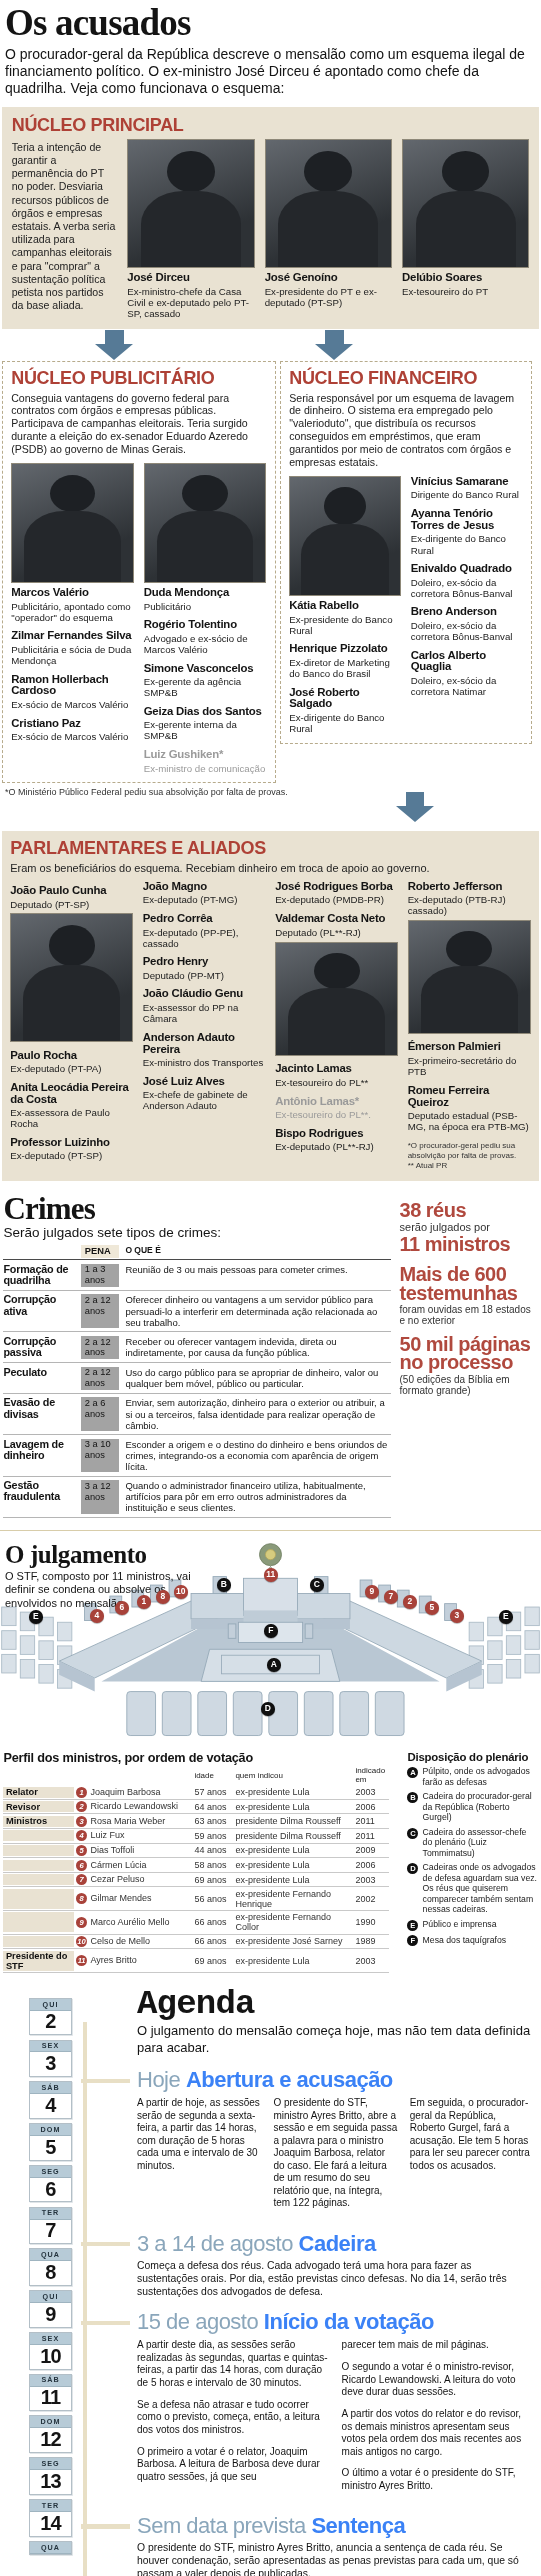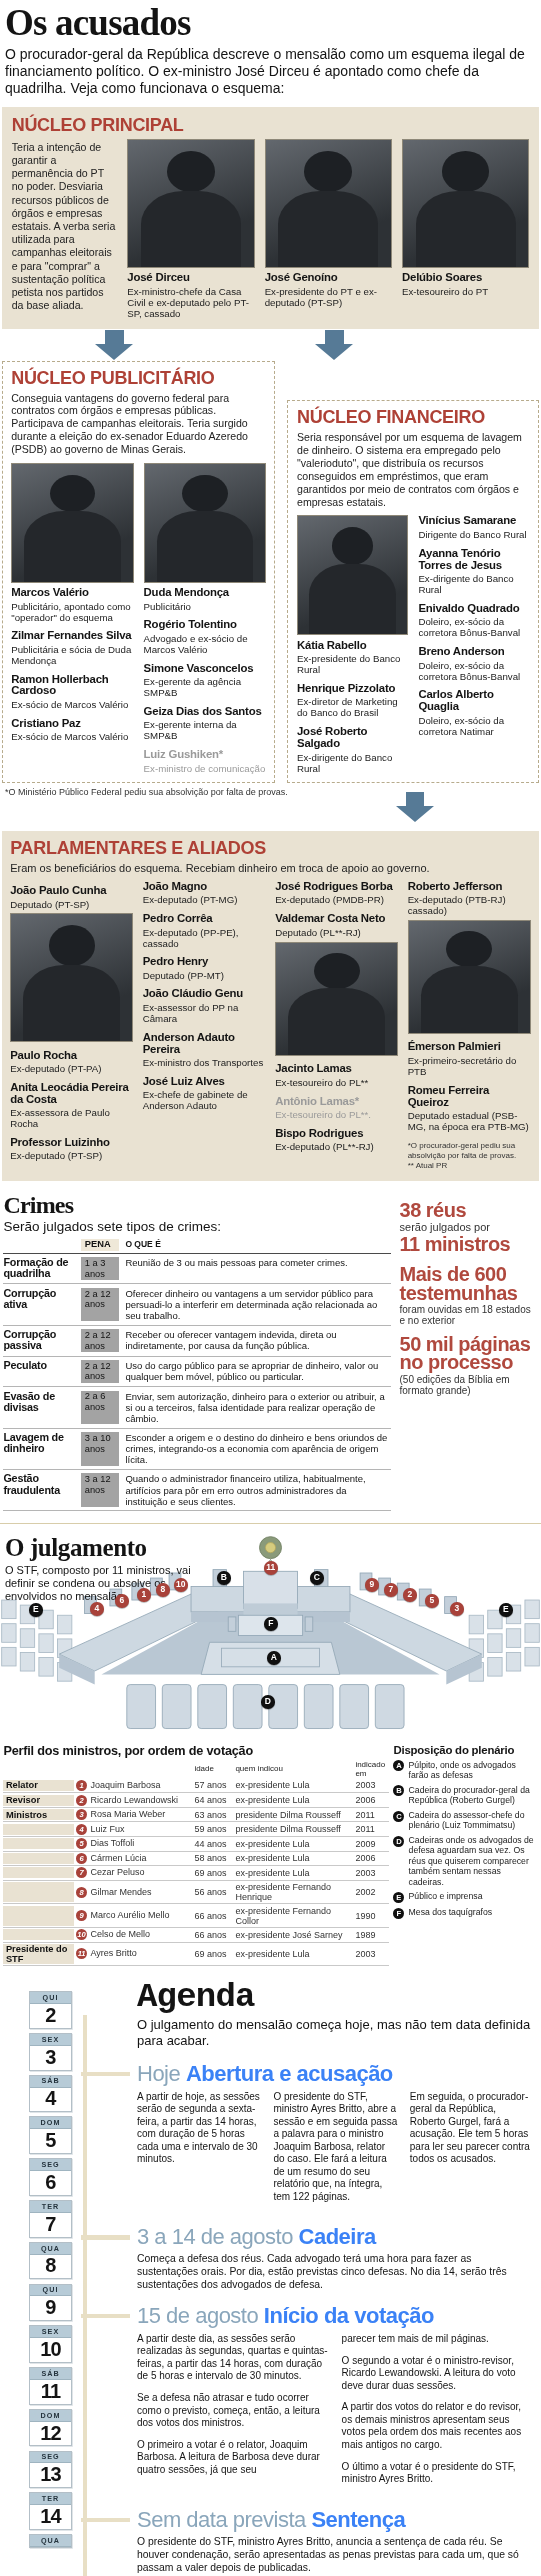--- a/index.html
+++ b/index.html
@@ -24,42 +24,42 @@
   .person{margin-top:7.6px}
   .person .p-name{margin-top:0}
   .gray .p-name,.gray .p-role{color:#9a9a9a}
 
   
   .arrow{width:39px;height:30px;position:relative;display:inline-block}
   .arrow::before{content:"";position:absolute;left:10px;top:0;width:18.6px;height:14.4px;background:#567a96}
   .arrow::after{content:"";position:absolute;left:0;top:14.4px;border-left:19.5px solid transparent;border-right:19.5px solid transparent;border-top:16px solid #567a96}
   .arrow-row{height:32px;position:relative}
 
-  .two{display:flex;gap:12px;margin:0 1.7px;align-items:flex-end}
+  .two{display:flex;gap:4px;margin:0 1.7px;align-items:flex-start}
   .dashed{box-sizing:border-box;border:1.7px dashed #b4a playing88;border:1.7px dashed #b7ab8c;background:#fff;padding:6.8px 8.5px 8.5px}
   .pub{width:274px}
   .fin{width:252px}
   .box-desc{font-size:10.6px;line-height:1.22;margin:0 0 6.8px;color:#222}
   .cols2{display:flex;gap:10px}
   .colf{flex:1;min-width:0}
 
   .footrow{position:relative;height:44px;margin:3.4px 1.7px 0}
   .footnote{font-size:9px;color:#333;margin:1.7px 0 0 3.4px;max-width:355px}
 
   
   .parl{box-sizing:border-box;margin:0 1.7px;padding:8.5px 8.5px 10px}
   .parl-sub{font-size:11px;margin:0 0 6.8px;color:#222}
   .parl-cols{display:flex;gap:9.3px}
   .pcol{flex:1;min-width:0}
   .pfoot{font-size:8px;color:#333;line-height:1.25;margin-top:8.5px}
 
   
   .crimes{display:flex;margin:13.5px 3.4px 0;gap:8.5px}
   .crimes-left{width:393px}
-  h2.crimes-t{font-family:"Liberation Serif",serif;font-size:24px;margin:0 0 1.7px;line-height:.95;letter-spacing:-0.8px}
+  h2.crimes-t{font-family:"Liberation Serif",serif;font-size:31px;margin:0 0 1.7px;line-height:.95;letter-spacing:-0.8px}
   .crimes-sub{font-size:13.5px;margin:0 0 5px}
   .chead{display:grid;grid-template-columns:78px 44px 1fr;font-size:8.5px;font-weight:700;border-bottom:1.7px solid #4a4a4a;padding-bottom:1.7px}
   .crow{display:grid;grid-template-columns:78px 44px 1fr;border-bottom:0.8px solid #b5b5b5;padding:3.4px 0;font-size:9.5px;line-height:1.18}
   .cname{font-weight:700;font-size:10.8px;line-height:1.05;letter-spacing:-0.2px;padding-right:5px}
   .cpena{background:#a3a3a3;padding:0.8px 3.4px;margin-right:6.8px;font-size:9.3px;line-height:1.15}
   .chead .cpena{background:#efe8d8;font-weight:700}
   .stats{width:140px;padding-top:6.8px}
   .sbig{color:#b0493e;font-weight:700;font-size:20px;line-height:.92;letter-spacing:-0.5px;margin:0}
   .smid{color:#333;font-size:11px;margin:1.7px 0}
   .ssmall{color:#333;font-size:10px;line-height:1.15;margin:1.7px 0 8.5px}
@@ -68,21 +68,21 @@
   .julg{position:relative;height:213px;margin-top:12px;border-top:1.7px solid #d8cdaa}
   .julg-head{position:absolute;left:5px;top:12px;width:199px;z-index:3}
   h2.julg-t{font-family:"Liberation Serif",serif;font-size:25px;margin:0 0 3.4px;line-height:.95;letter-spacing:-0.4px;font-weight:700}
   .julg-d{font-size:11px;line-height:1.2;margin:0}
   .court{position:absolute;left:0;top:5px;width:541px;height:208px}
   .marker{position:absolute;width:13.5px;height:13.5px;border-radius:50%;color:#fff;font-size:8.5px;font-weight:700;text-align:center;line-height:13.5px;z-index:4}
   .m-red{background:#a8423a;box-shadow:0 0.8px 0.8px rgba(0,0,0,.35)}
   .m-blk{background:#101010;box-shadow:0 0.8px 0.8px rgba(0,0,0,.35)}
 
   
-  .mins{display:flex;margin:6.8px 3.4px 0;gap:4px}
+  .mins{display:flex;margin:6.8px 3.4px 0;gap:18px}
   .mtable{width:386px}
   .mtitle{font-weight:700;font-size:12.7px;margin:0 0 0.8px;letter-spacing:-0.2px}
   .mgrid{display:grid;grid-template-columns:71px 120px 41px 120px 34px;align-items:center}
   .mhead{font-size:8px;color:#222;padding:0.8px 0}
   .mrow{border-bottom:0.8px solid #c9c9c9;font-size:9px;color:#333;padding:1.3px 0}
   .mcat{font-weight:700;font-size:9.3px;color:#111;background:#e9e2d2;align-self:stretch;display:flex;align-items:center;padding-left:2.5px}
   .mnum{display:inline-block;width:11px;height:11px;border-radius:50%;background:#a8423a;color:#fff;font-size:7.6px;font-weight:700;text-align:center;line-height:11px;margin:0 3.4px 0 1.7px}
   .mano{padding-right:1.7px}
   .legend{width:149px}
   .ltitle{font-weight:700;font-size:11.4px;margin:0 0 3.4px;letter-spacing:-0.2px}

